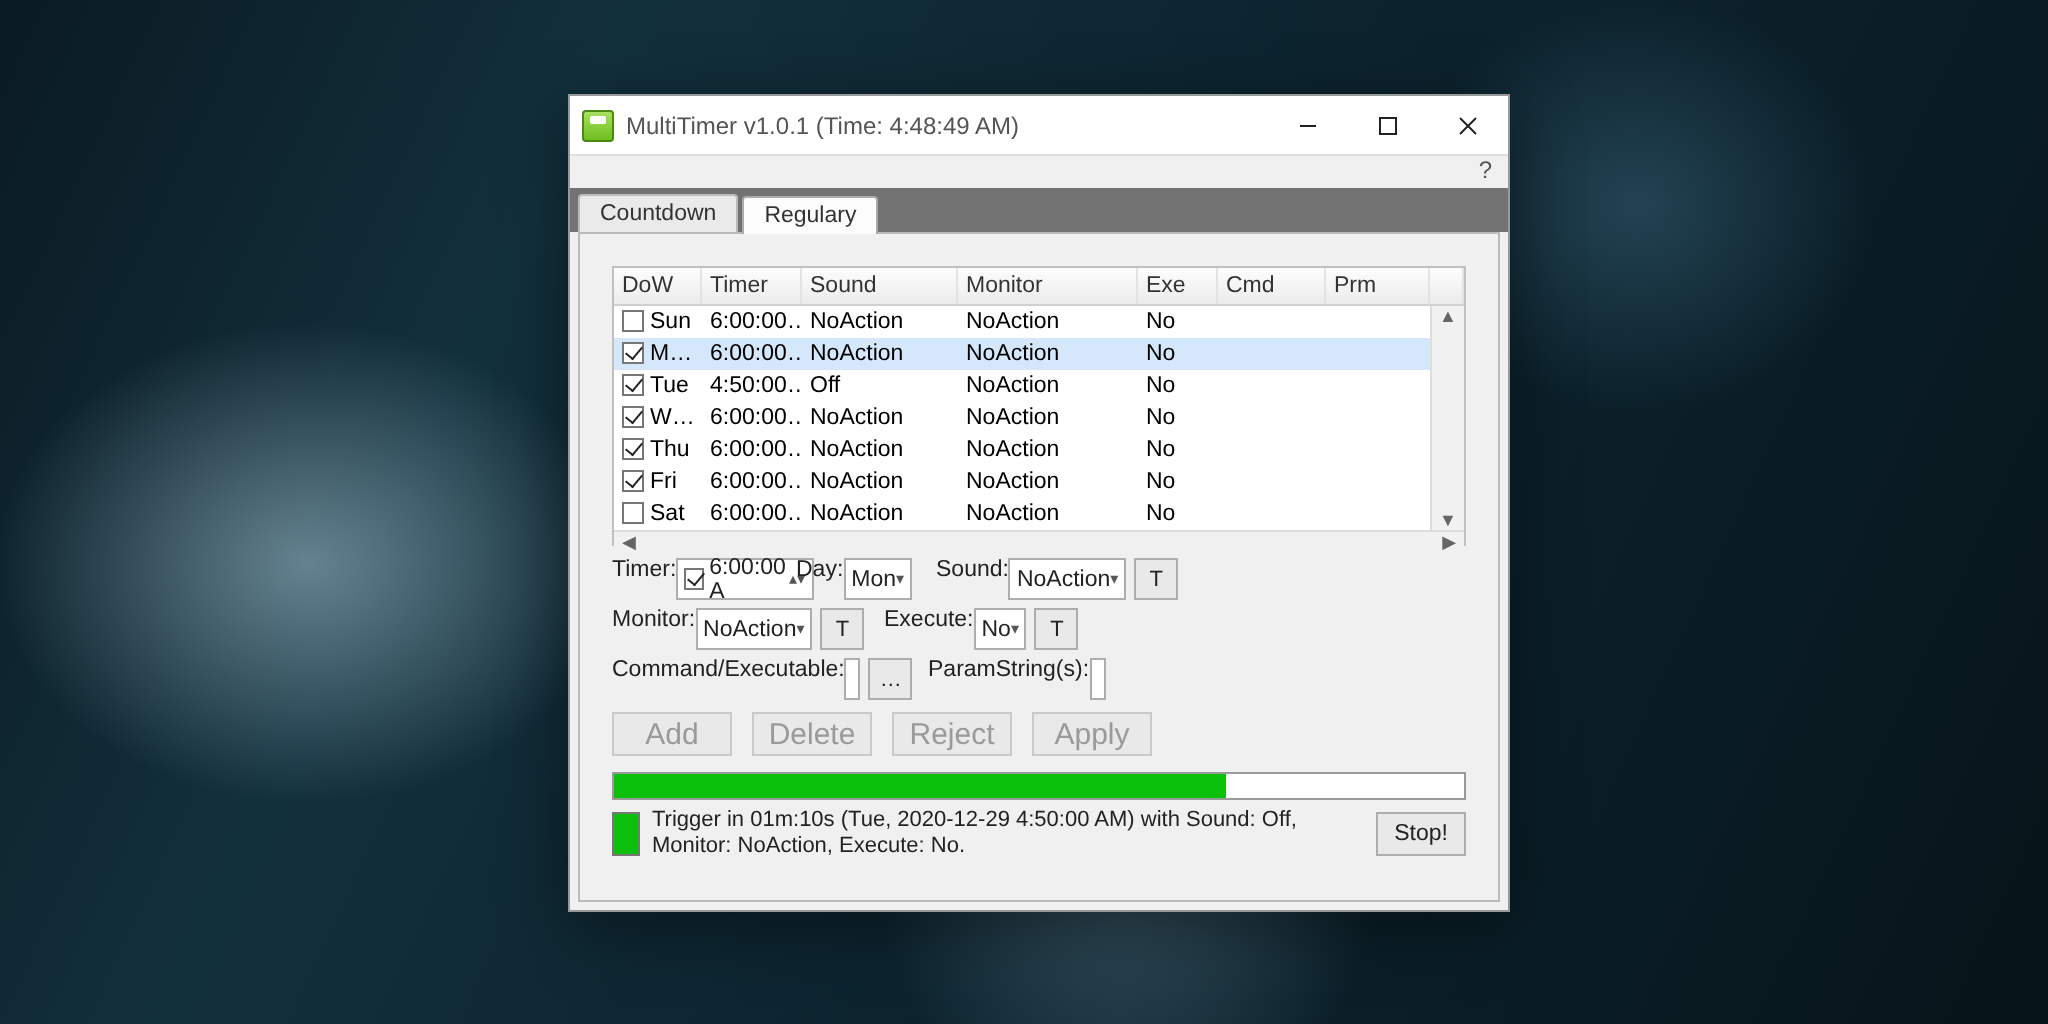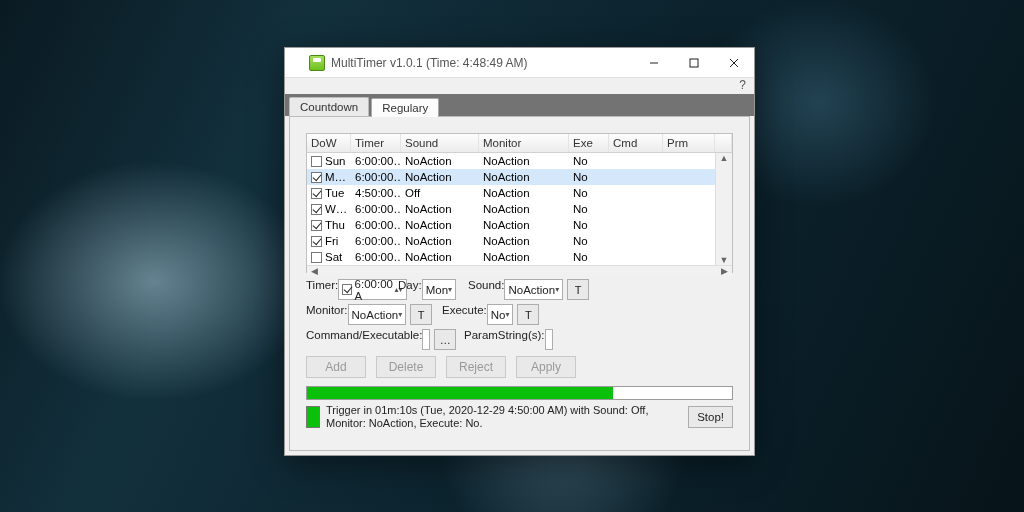--- a/index.html
+++ b/index.html
@@ -14,21 +14,21 @@
     position:relative;
   }
   .window{
     position:absolute;left:284px;top:47px;width:471px;height:409px;
     background:#f0f0f0;border:1px solid #999;
     box-shadow:0 8px 32px rgba(0,0,0,.45);
     display:flex;flex-direction:column;
   }
   .titlebar{
     height:30px;background:#fff;display:flex;align-items:center;
-    padding-left:24px;color:#555;border-bottom:1px solid #e0e0e0;
+    padding-left:6px;color:#555;border-bottom:1px solid #e0e0e0;
   }
   .appicon{
     width:16px;height:16px;margin-right:6px;
     background:linear-gradient(#a8e060,#6fbf20);
     border:1px solid #4a8a10;border-radius:2px;position:relative;
   }
   .appicon:after{
     content:"";position:absolute;left:3px;top:2px;width:8px;height:4px;
     background:#fff;border-radius:1px;
   }
@@ -99,21 +99,21 @@
     padding:0 3px;font-size:11.5px;
   }
   .ctrl.sel{justify-content:space-between}
   .tinybtn{
     width:22px;height:21px;border:1px solid #adadad;background:#e9e9e9;
     display:flex;align-items:center;justify-content:center;font-size:11px;
   }
   .buttons{display:flex;gap:10px;margin-top:6px}
   .btn{
     width:60px;height:22px;border:1px solid #c9c9c9;background:#e9e9e9;color:#9a9a9a;
-    display:flex;align-items:center;justify-content:center;font-size:12px;
+    display:flex;align-items:center;justify-content:center;font-size:15px;
   }
   .progress{
     height:14px;border:1px solid #9a9a9a;background:#fff;margin-top:8px;position:relative;
   }
   .progress>div{position:absolute;left:0;top:0;bottom:0;background:#0bc00b}
   .status{
     display:flex;align-items:center;margin-top:4px;gap:6px;
   }
   .status-ind{width:14px;height:22px;background:#0bc00b;border:1px solid #777}
   .status-txt{flex:1;font-size:11px;color:#222;line-height:1.2}

